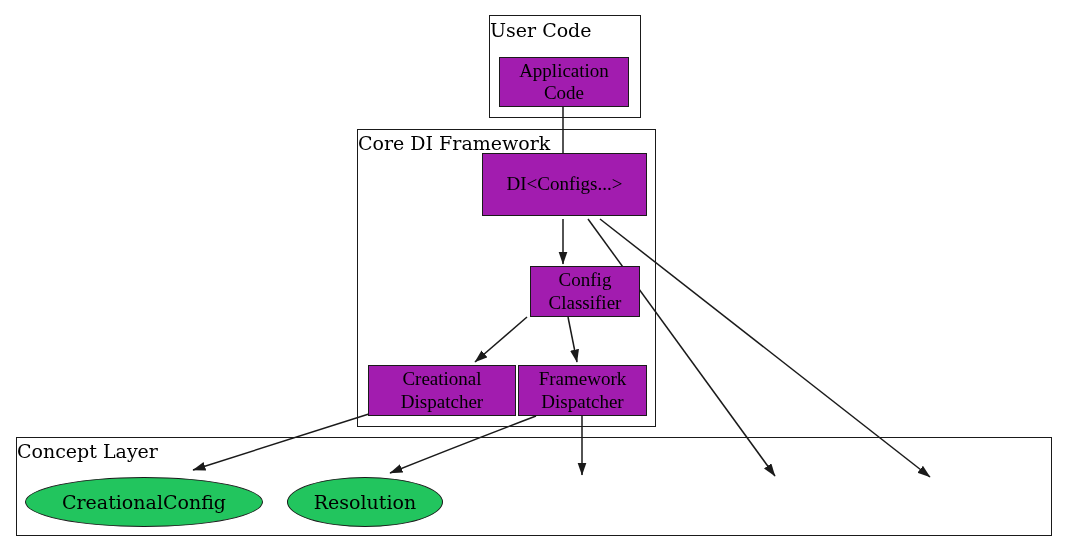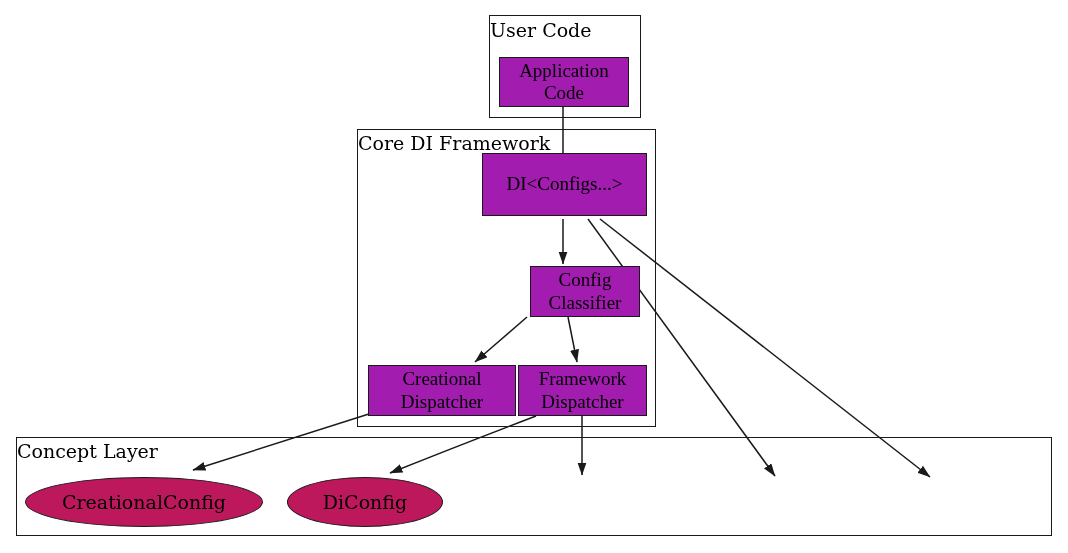--- a/index.html
+++ b/index.html
@@ -36,21 +36,21 @@
     font-size:19px;
     line-height:1.18;
     z-index:3;
     font-family:Liberation Serif, serif;
   }
   .node-ellipse {
     position:absolute;
     border:1.5px solid #1a1a1a;
     box-sizing:border-box;
     border-radius:50%;
-    background:#be185d;
+    background:#22c55e;
     display:flex;
     align-items:center;
     justify-content:center;
     text-align:center;
     font-size:19px;
     z-index:3;
   }
   #edge-layer {
     position:absolute;
     left:0; top:0;
@@ -115,19 +115,19 @@
 
   <div class="node-box" style="left:518px; top:365px; width:129px; height:51px;">
     <span>Framework Dispatcher</span>
   </div>
 
   <div class="node-ellipse" style="left:25px; top:477px; width:238px; height:50px;">
     <span>CreationalConfig</span>
   </div>
 
   <div class="node-ellipse" style="left:287px; top:477px; width:156px; height:50px;">
-    <span>DiConfig</span>
+    <span>Resolution</span>
   </div>
 
 
 
 
 </div>
 
 </body></html>

